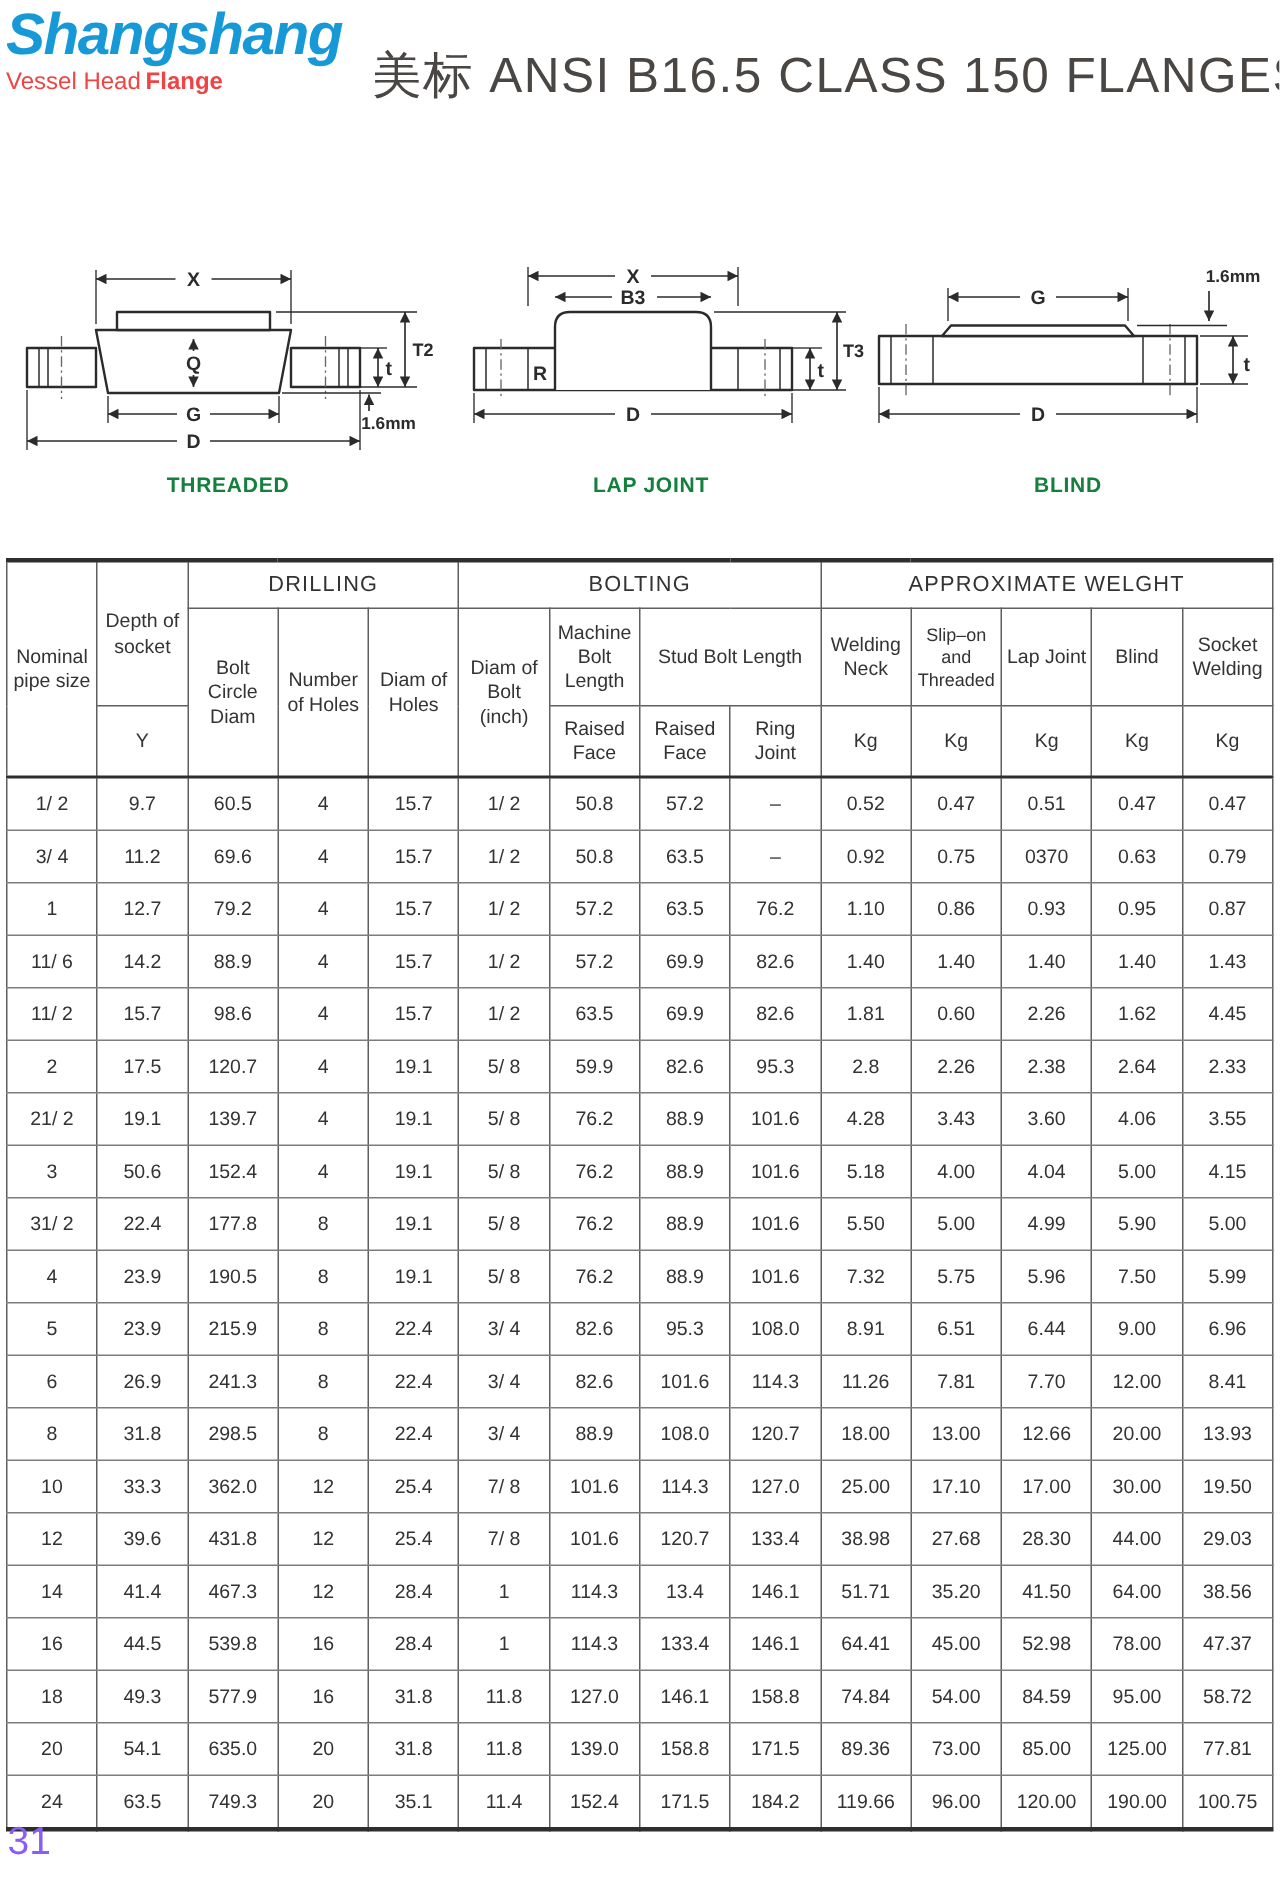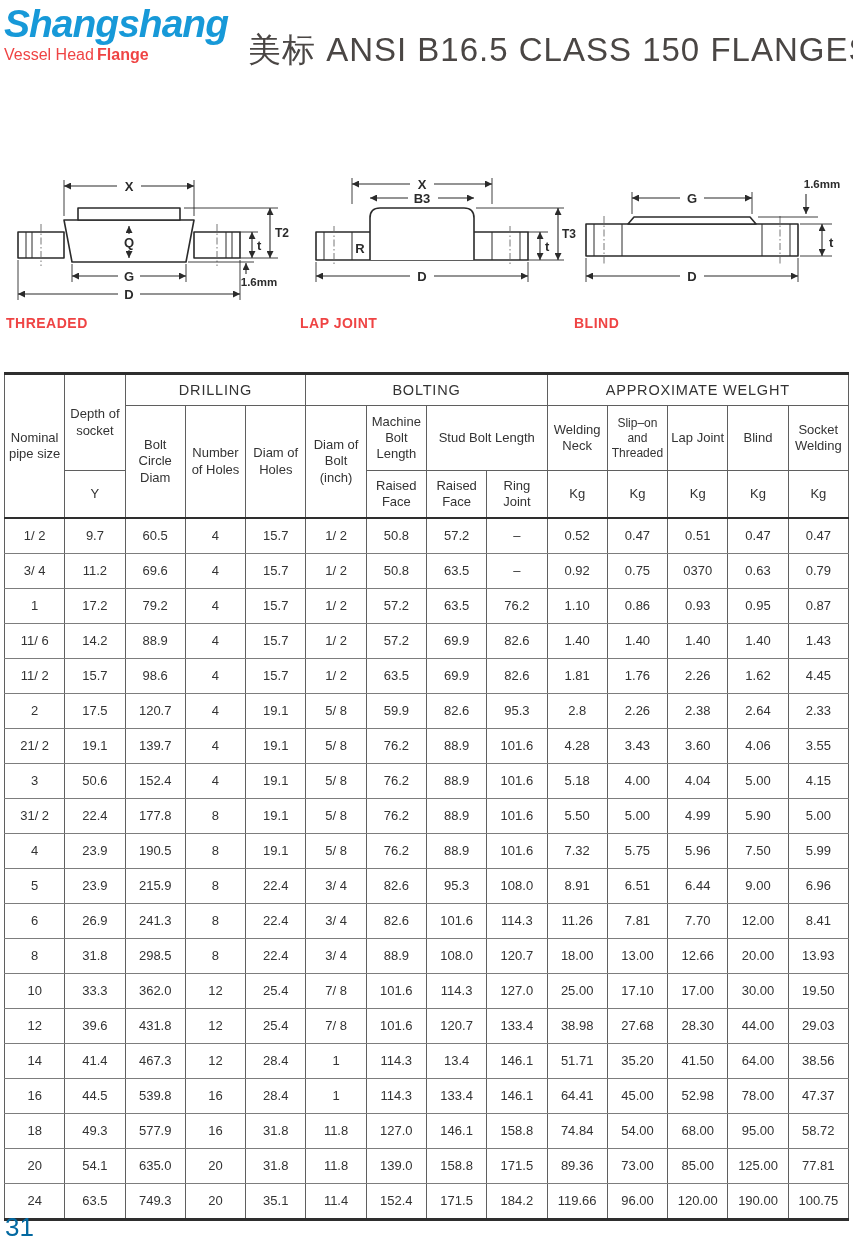--- a/index.html
+++ b/index.html
@@ -17,21 +17,21 @@
   .page-title{position:absolute;left:248px;top:28px;margin:0;font-size:33px;font-weight:400;
               color:#4a4644;letter-spacing:1px;white-space:nowrap;}
 
   
   .diagrams{position:absolute;left:0;top:170px;width:853px;height:170px;}
   .fig{position:absolute;top:0;margin:0;}
   .fig svg{display:block;overflow:visible;}
   .fig-1{left:6px;width:292px;}
   .fig-2{left:300px;width:268px;}
   .fig-3{left:574px;width:276px;}
-  .fig figcaption{text-align:left;font-size:14px;font-weight:bold;color:#ef4444;
+  .fig figcaption{text-align:center;font-size:14px;font-weight:bold;color:#15803d;
                   letter-spacing:0.5px;margin-top:10px;}
   .body{fill:#fff;stroke:#2b2b2b;stroke-width:1.6;stroke-linejoin:round;}
   .thin{stroke:#2b2b2b;stroke-width:1;fill:none;}
   .dim{stroke:#2b2b2b;stroke-width:1.1;fill:none;}
   .ext{stroke:#2b2b2b;stroke-width:0.9;fill:none;}
   .cl{stroke:#666;stroke-width:0.9;fill:none;stroke-dasharray:7 2.5 1.5 2.5;}
   .lbl{font:bold 13px "Liberation Sans",sans-serif;fill:#2b2b2b;text-anchor:middle;}
   .lbl-s{font:bold 11.5px "Liberation Sans",sans-serif;fill:#2b2b2b;text-anchor:middle;}
   .lbl-r{text-anchor:start;}
   .bg{fill:#fff;}
@@ -44,21 +44,21 @@
   .spec-table thead{border-bottom:2px solid #2e2e2e;}
   .spec-table thead th{font-size:13px;}
   .spec-table .group-th{font-size:14.5px;letter-spacing:0.8px;height:30px;}
   .spec-table .r2 th{height:64px;}
   .spec-table .r3 th{height:46px;}
   .spec-table tbody td{height:34px;font-size:13px;border-top:1px solid #7d7d7d;
               border-bottom:1px solid #7d7d7d;}
   .spec-table .slim{font-size:12px;}
 
   
-  .page-number{position:absolute;left:5px;top:1212px;font-size:26px;color:#0369a1;}
+  .page-number{position:absolute;left:5px;top:1212px;font-size:26px;color:#8b5cf6;}
 </style>
 </head>
 <body>
 
 <svg width="0" height="0" style="position:absolute" aria-hidden="true">
   <defs>
     <marker id="mE" viewBox="0 0 10 10" refX="10" refY="5" markerWidth="9" markerHeight="7" orient="auto" markerUnits="userSpaceOnUse">
       <path d="M0,0 L10,5 L0,10 Z" fill="#2b2b2b"></path>
     </marker>
     <marker id="mS" viewBox="0 0 10 10" refX="0" refY="5" markerWidth="9" markerHeight="7" orient="auto" markerUnits="userSpaceOnUse">
@@ -279,21 +279,21 @@
           <td>63.5</td>
           <td>–</td>
           <td>0.92</td>
           <td>0.75</td>
           <td>0370</td>
           <td>0.63</td>
           <td>0.79</td>
         </tr>
         <tr>
           <td>1</td>
-          <td>17.2</td>
+          <td>12.7</td>
           <td>79.2</td>
           <td>4</td>
           <td>15.7</td>
           <td>1/ 2</td>
           <td>57.2</td>
           <td>63.5</td>
           <td>76.2</td>
           <td>1.10</td>
           <td>0.86</td>
           <td>0.93</td>
@@ -320,21 +320,21 @@
           <td>11/ 2</td>
           <td>15.7</td>
           <td>98.6</td>
           <td>4</td>
           <td>15.7</td>
           <td>1/ 2</td>
           <td>63.5</td>
           <td>69.9</td>
           <td>82.6</td>
           <td>1.81</td>
-          <td>1.76</td>
+          <td>0.60</td>
           <td>2.26</td>
           <td>1.62</td>
           <td>4.45</td>
         </tr>
         <tr>
           <td>2</td>
           <td>17.5</td>
           <td>120.7</td>
           <td>4</td>
           <td>19.1</td>
@@ -529,21 +529,21 @@
           <td>49.3</td>
           <td>577.9</td>
           <td>16</td>
           <td>31.8</td>
           <td>11.8</td>
           <td>127.0</td>
           <td>146.1</td>
           <td>158.8</td>
           <td>74.84</td>
           <td>54.00</td>
-          <td>68.00</td>
+          <td>84.59</td>
           <td>95.00</td>
           <td>58.72</td>
         </tr>
         <tr>
           <td>20</td>
           <td>54.1</td>
           <td>635.0</td>
           <td>20</td>
           <td>31.8</td>
           <td>11.8</td>

